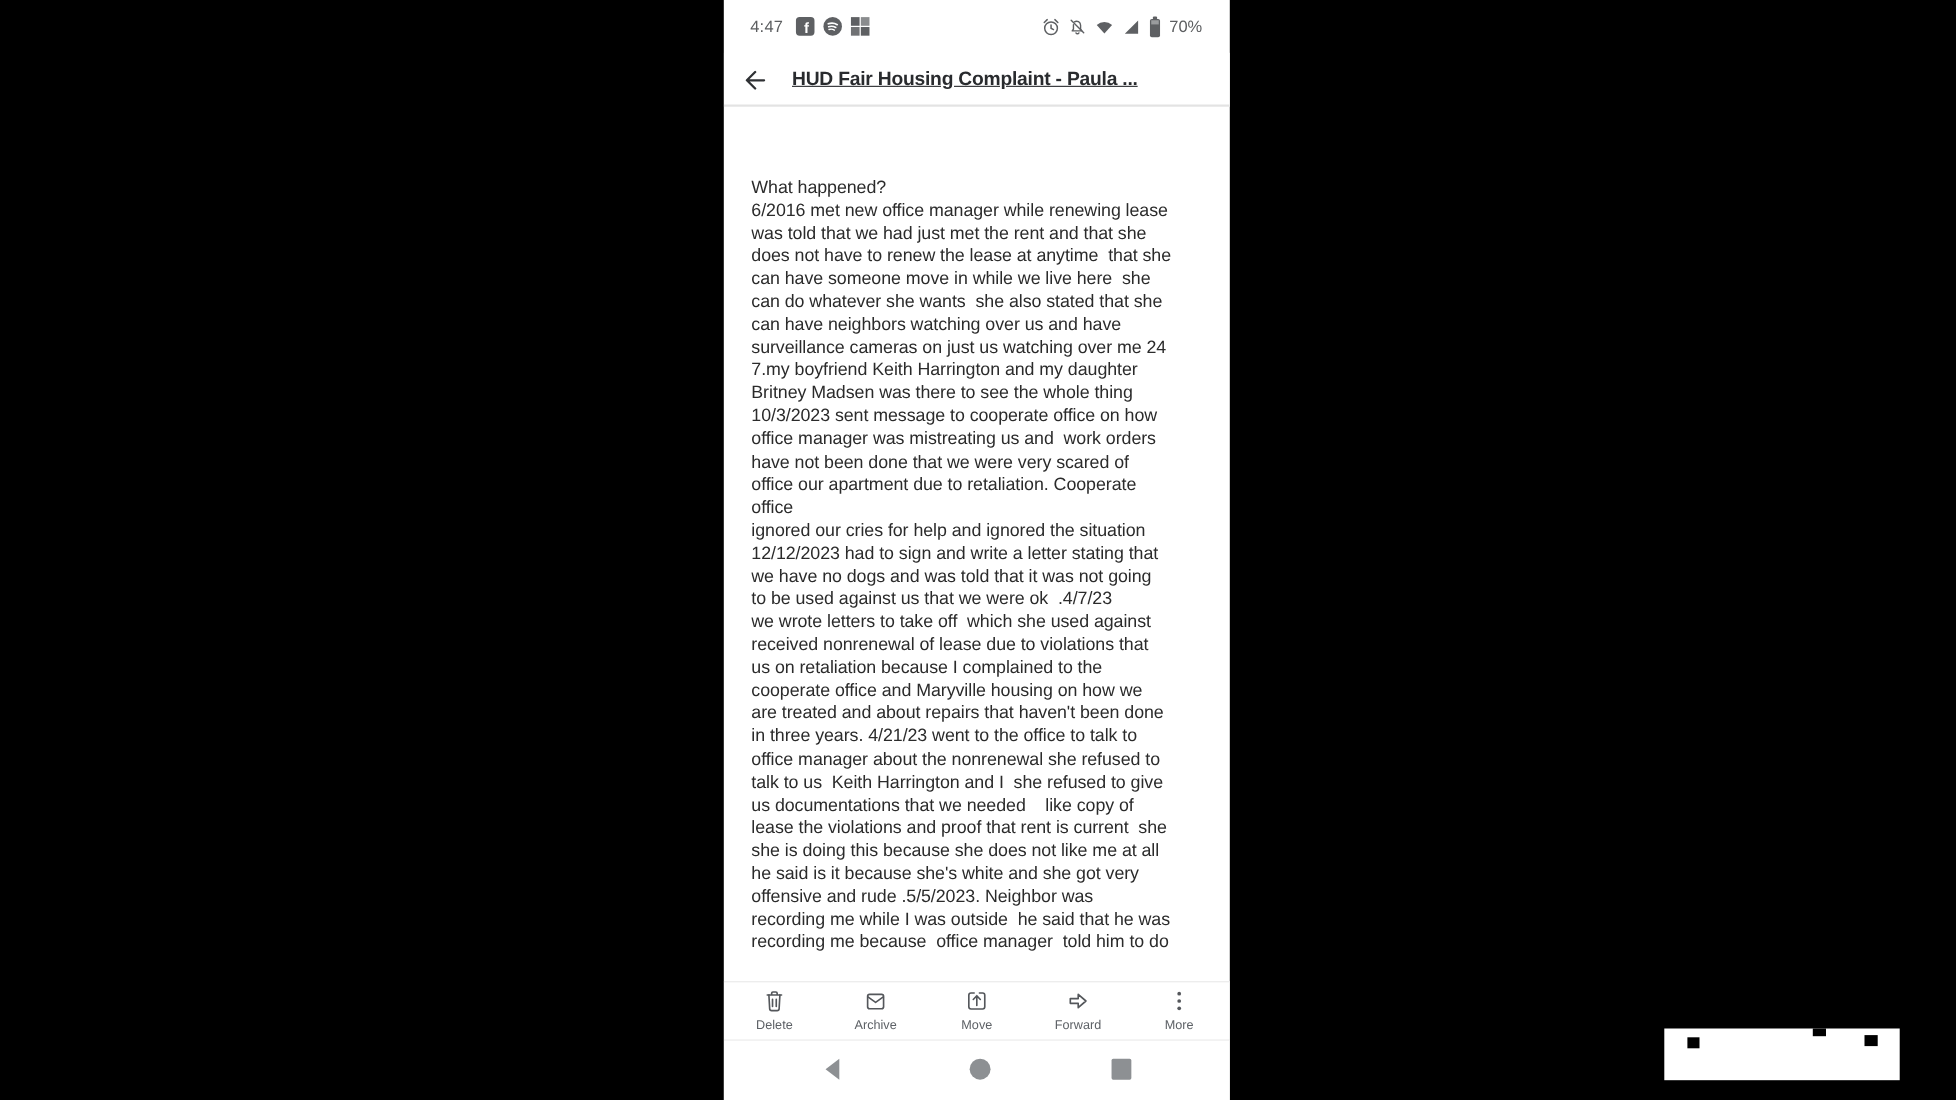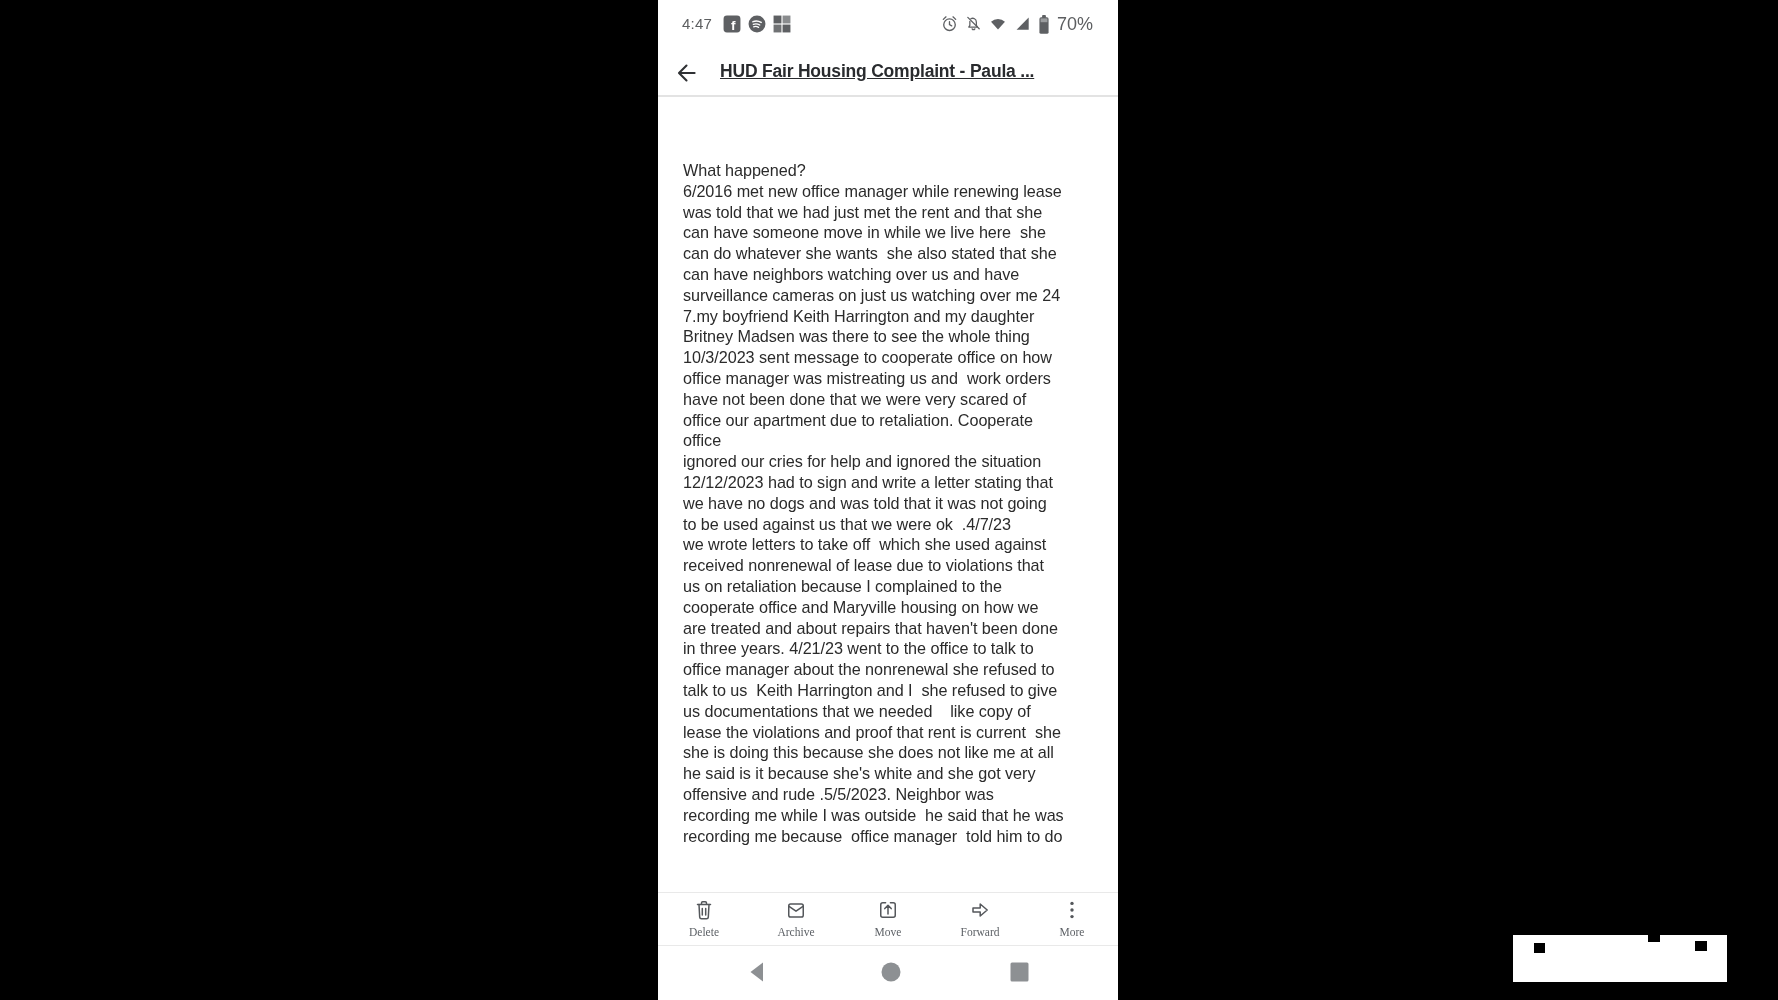--- a/index.html
+++ b/index.html
@@ -11,25 +11,25 @@
   .phone {
     position:absolute; left:658px; top:0; width:460px; height:1000px;
     background:#fff; overflow:hidden;
   }
   
   .statusbar {
     position:absolute; top:0; left:0; right:0; height:48px;
     display:flex; align-items:center; justify-content:space-between;
     padding:0 25px 0 24px; color:#5c5e60;
   }
-  .sb-left, .sb-right { display:flex; align-items:flex-start; }
+  .sb-left, .sb-right { display:flex; align-items:center; }
   .sb-left { gap:7px; }
   .sb-right { gap:5px; }
   .sb-time { font-size:15px; color:#5c5e60; margin-right:4px; letter-spacing:.2px; }
-  .sb-pct { font-size:18px; color:#5c5e60; margin-left:1px; }
+  .sb-pct { font-size:15px; color:#5c5e60; margin-left:1px; }
   .sb-ic { display:inline-flex; }
   
   .header {
     position:absolute; top:48px; left:0; right:0; height:49px;
     display:flex; align-items:center; border-bottom:2px solid #e3e3e3;
     background:#fff;
   }
   .back-btn { position:absolute; left:14px; top:11px; width:30px; height:28px;
     display:flex; align-items:center; justify-content:center; cursor:pointer; }
   .hdr-title {
@@ -47,21 +47,21 @@
     font-size:16.2px; line-height:20.8px; color:#2b2b2b;
     letter-spacing:-0.05px; white-space:pre;
   }
   
   .toolbar {
     position:absolute; top:892px; left:0; right:0; height:53px;
     border-top:1px solid #e9e9e9; background:#fff; display:flex;
   }
   .tb-item { flex:1; display:flex; flex-direction:column; align-items:center;
     padding-top:5px; cursor:pointer; }
-  .tb-label { font-size:11.5px; color:#5d6166; margin-top:4px;font-family:Liberation Serif, serif; }
+  .tb-label { font-size:11.5px; color:#5d6166; margin-top:4px; }
   
   .navbar {
     position:absolute; top:945px; left:0; right:0; height:55px;
     border-top:1px solid #e9e9e9; background:#fff;
   }
   .nav-ic { position:absolute; top:14px; display:flex; cursor:pointer; }
   .nav-back { left:90px; }
   .nav-home { left:222px; }
   .nav-recents { left:351px; }
   
@@ -149,20 +149,21 @@
             <path d="M11.5 4.5 4 12l7.5 7.5M4.6 12h15" stroke-linecap="round" stroke-linejoin="round"></path>
           </svg>
       </span>
       <span class="hdr-title">HUD Fair Housing Complaint - Paula ...</span>
     </div>
 
     <div class="email-body">
         <div class="body-line">What happened?</div>
         <div class="body-line">6/2016 met new office manager while renewing lease</div>
         <div class="body-line">was told that we had just met the rent and that she</div>
+        <div class="body-line">does not have to renew the lease at anytime  that she</div>
         <div class="body-line">can have someone move in while we live here  she</div>
         <div class="body-line">can do whatever she wants  she also stated that she</div>
         <div class="body-line">can have neighbors watching over us and have</div>
         <div class="body-line">surveillance cameras on just us watching over me 24</div>
         <div class="body-line">7.my boyfriend Keith Harrington and my daughter</div>
         <div class="body-line">Britney Madsen was there to see the whole thing</div>
         <div class="body-line">10/3/2023 sent message to cooperate office on how</div>
         <div class="body-line">office manager was mistreating us and  work orders</div>
         <div class="body-line">have not been done that we were very scared of</div>
         <div class="body-line">office our apartment due to retaliation. Cooperate</div>

